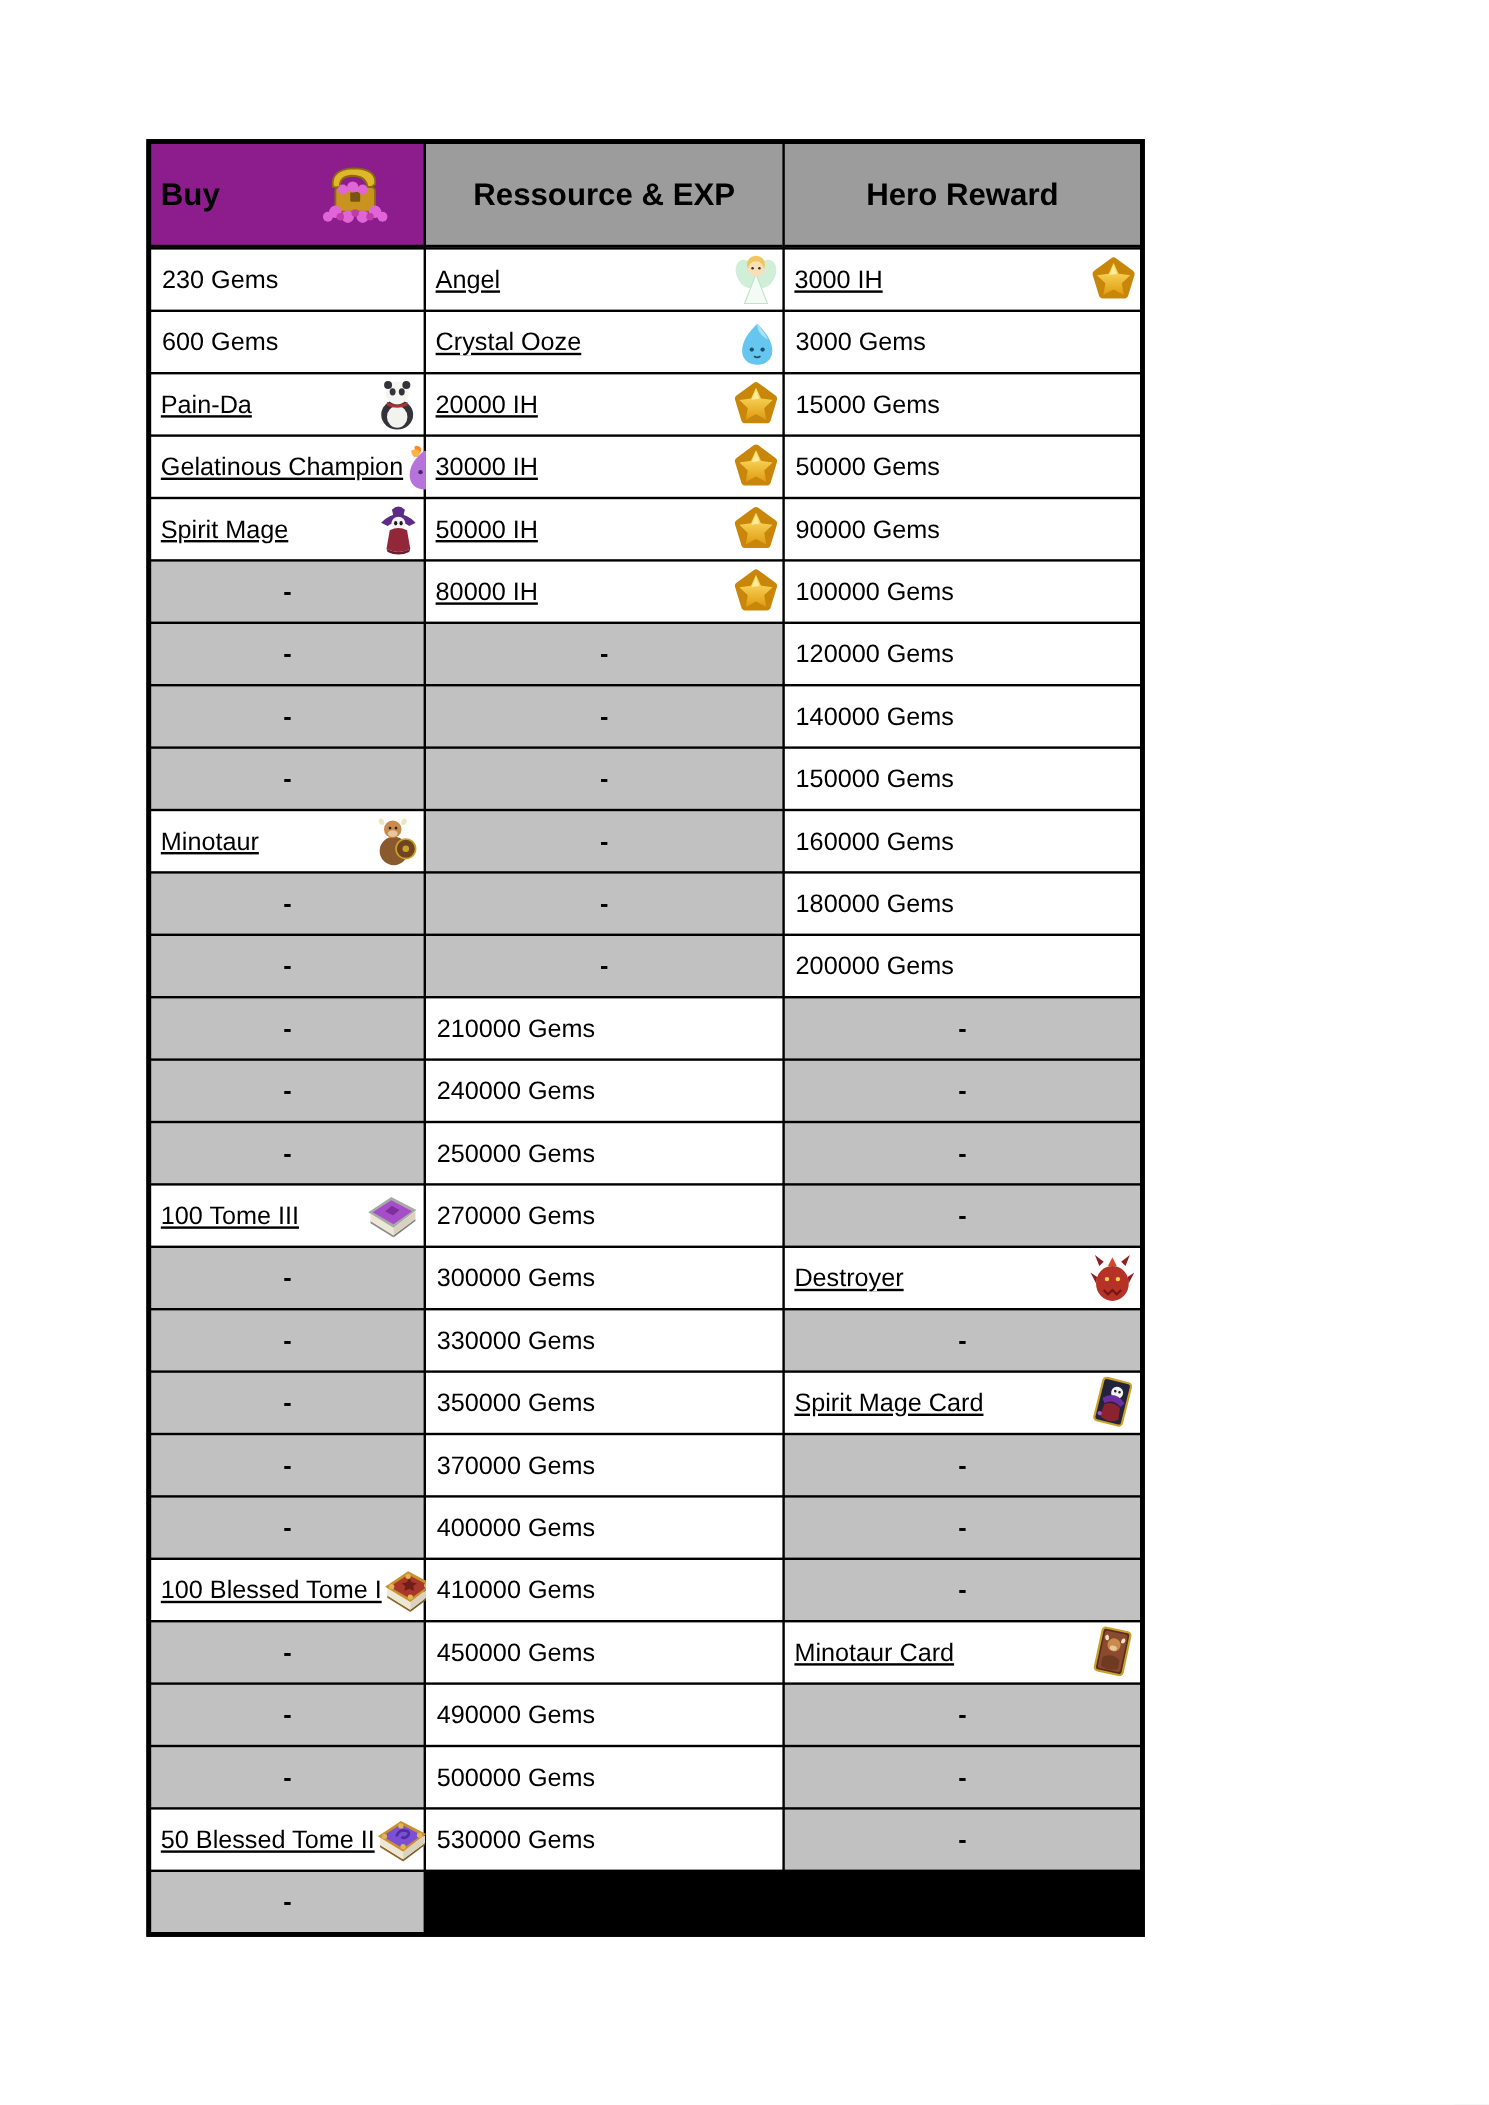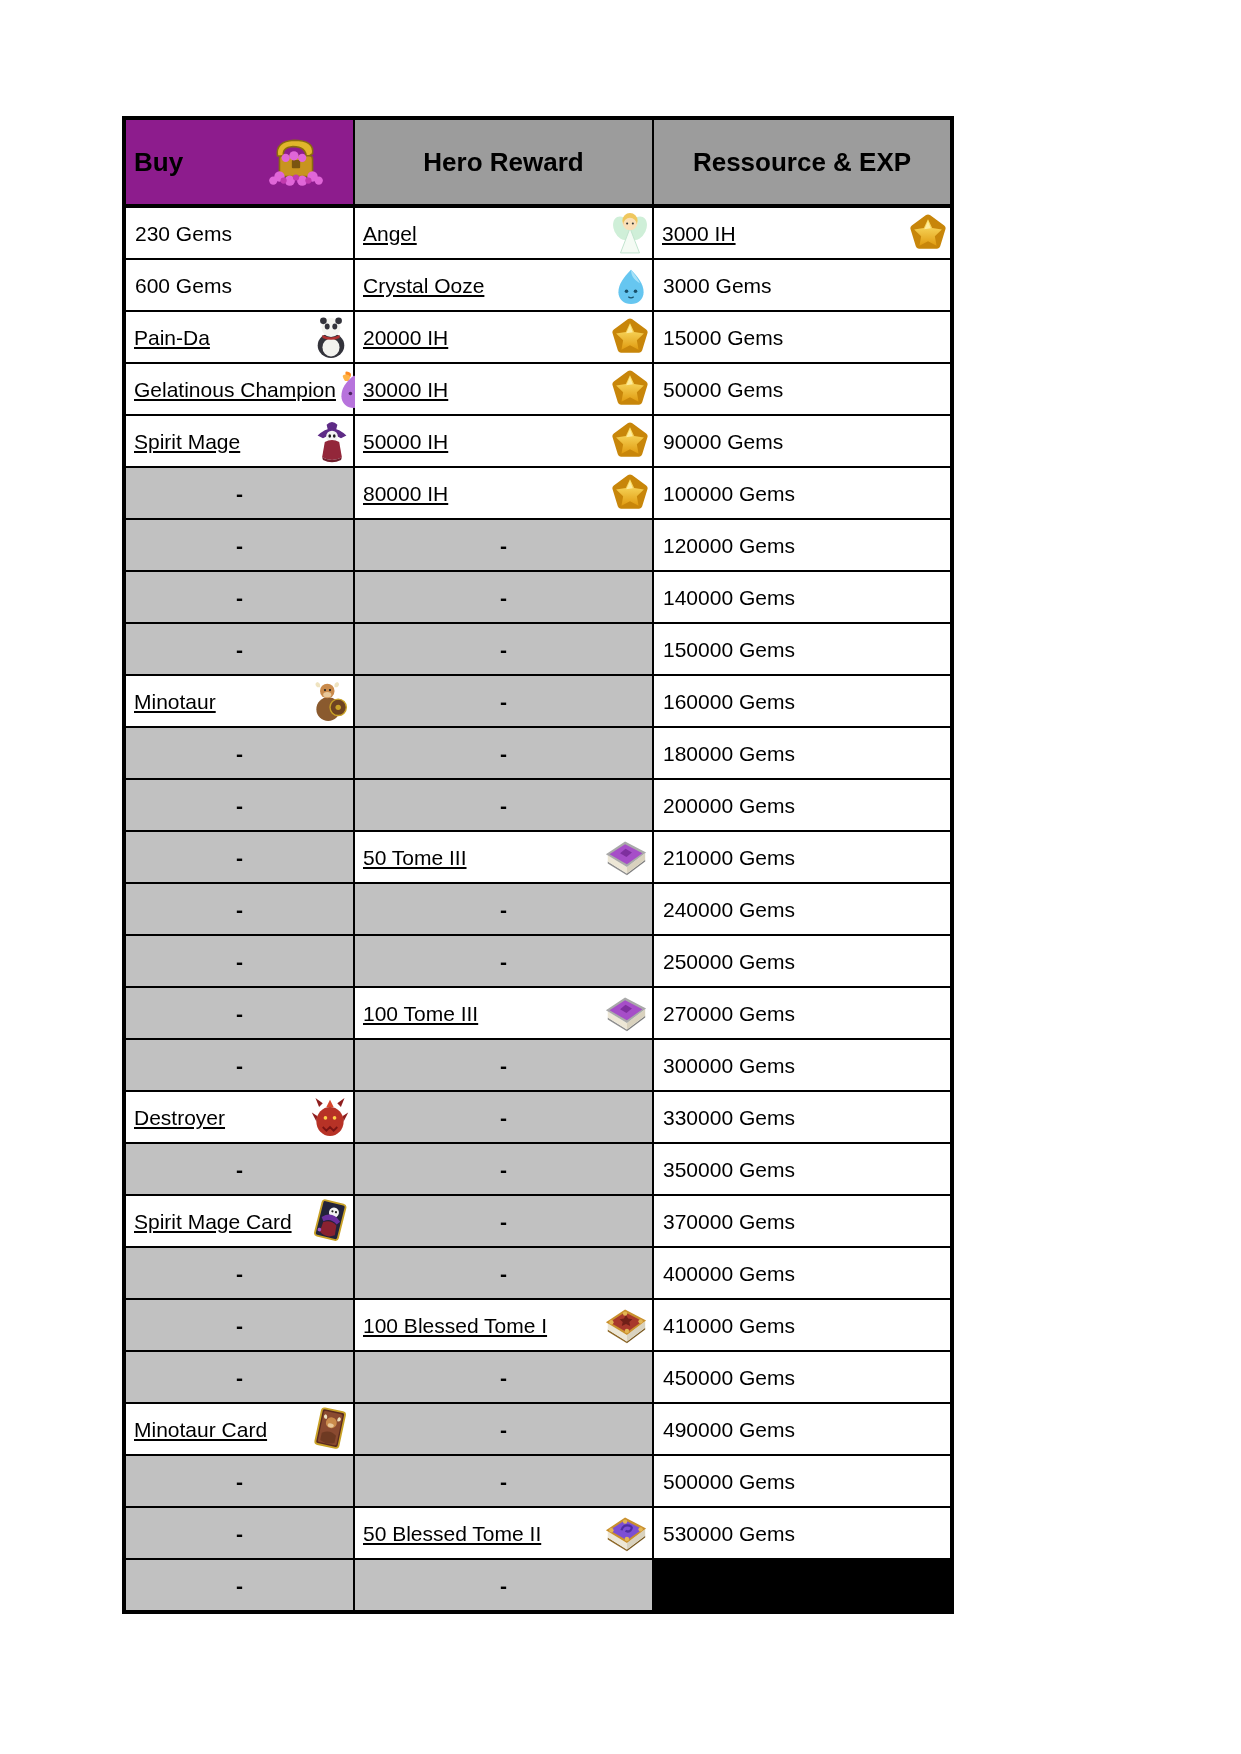--- a/index.html
+++ b/index.html
@@ -68,24 +68,24 @@
             </g>
             <g fill="#C13AAE">
               <circle cx="18" cy="44" r="3"></circle>
               <circle cx="30" cy="41" r="3"></circle>
               <circle cx="42" cy="44" r="3"></circle>
             </g>
           </svg>
         </span>
     </div>
     <div class="cell hdr">
-      <span>Hero Reward</span>
+      <span>Ressource &amp; EXP</span>
     </div>
     <div class="cell hdr">
-      <span>Ressource &amp; EXP</span>
+      <span>Hero Reward</span>
     </div>
 
   <div class="cell c-buy">
         <span>230 Gems</span>
       </div>
       <div class="cell c-content">
         <span class="lbl">Angel</span>
         <span class="icon">
           <svg viewBox="0 0 40 46" width="38" height="44">
             <ellipse cx="12" cy="18" rx="9" ry="13" fill="#CFEFD8" transform="rotate(-25 12 18)"></ellipse>
@@ -292,34 +292,20 @@
       <div class="cell c-dash">-</div>
       <div class="cell c-buy">
         <span>180000 Gems</span>
       </div>
       <div class="cell c-dash">-</div>
       <div class="cell c-dash">-</div>
       <div class="cell c-buy">
         <span>200000 Gems</span>
       </div>
       <div class="cell c-dash">-</div>
-      <div class="cell c-content">
-        <span class="lbl">50 Tome III</span>
-        <span class="icon">
-          <svg viewBox="0 0 50 46" width="46" height="42">
-            <path d="M5 28 L5 30 L26 43 L26 41 Z" fill="#8F8F8F"></path>
-            <path d="M26 41 L26 43 L46 28 L46 26 Z" fill="#7F7F7F"></path>
-            <path d="M5 21 L5 28 L26 41 L26 34 Z" fill="#EDE7D6"></path>
-            <path d="M26 34 L26 41 L46 26 L46 19 Z" fill="#D9D2BE"></path>
-            <path d="M3 20 L24 6 L47 18 L26 34 Z" fill="#A9A9A9"></path>
-            <path d="M7 20 L24 9 L43 19 L26 31 Z" fill="#A64EC8"></path>
-            <path d="M24.5 14 L31.5 18 L25.5 23 L18.5 19 Z" fill="#7E2F9E"></path>
-          </svg>
-        </span>
-      </div>
       <div class="cell c-buy">
         <span>210000 Gems</span>
       </div>
       <div class="cell c-dash">-</div>
       <div class="cell c-dash">-</div>
       <div class="cell c-buy">
         <span>240000 Gems</span>
       </div>
       <div class="cell c-dash">-</div>
       <div class="cell c-dash">-</div>

